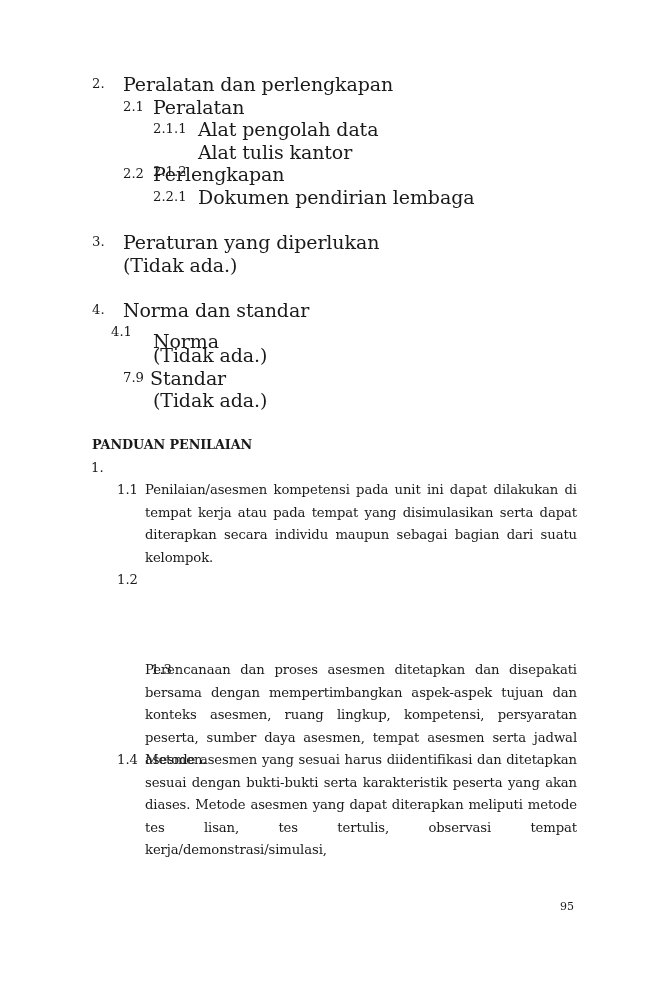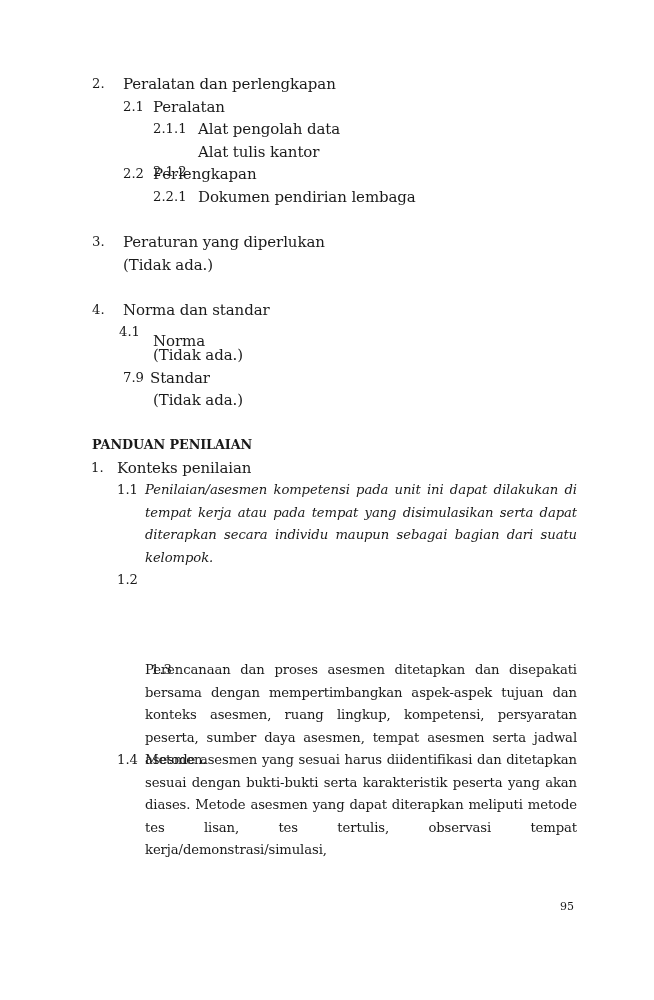--- a/index.html
+++ b/index.html
@@ -1,19 +1,19 @@
 <!DOCTYPE html>
 <html><head>
 <meta charset="utf-8">
 <style>
   html, body { margin: 0; padding: 0; background: #ffffff; }
   body { width: 654px; height: 1000px; position: relative; overflow: hidden;
          font-family: "DejaVu Serif", "Liberation Serif", serif; color: #1a1a1a; }
   .page { position: absolute; left: 0; top: 0; width: 654px; height: 1000px; }
-  .line { position: absolute; font-size: 15px; line-height: 22.5px; white-space: nowrap; letter-spacing: -0.1px; }
+  .line { position: absolute; font-size: 19px; line-height: 22.5px; white-space: nowrap; letter-spacing: -0.1px; }
   .num { position: absolute; font-size: 13.2px; line-height: 22.5px; white-space: nowrap; }
   .heading { font-weight: bold; font-size: 12.8px; }
   .para { position: absolute; font-size: 13.2px; line-height: 22.5px; text-align: justify;
           text-align-last: left; letter-spacing: -0.1px; }
   .pagenum { position: absolute; left: 560px; top: 900px; font-size: 11px; }
 </style>
 </head>
 <body>
 
 <div class="page">
@@ -36,35 +36,34 @@
   <span class="num" style="left:153px; top:186px;">2.2.1</span>
   <span class="line" style="left:198px; top:186px;">Dokumen pendirian lembaga</span>
 
   <span class="num" style="left:92px; top:231px;">3.</span>
   <span class="line" style="left:123px; top:231px;">Peraturan yang diperlukan</span>
   <span class="line" style="left:123px; top:254px;">(Tidak ada.)</span>
 
   <span class="num" style="left:92px; top:299px;">4.</span>
   <span class="line" style="left:123px; top:299px;">Norma dan standar</span>
 
-  <span class="num" style="left:119px; top:321px;text-align:center;">4.1</span>
+  <span class="num" style="left:111px; top:321px;text-align:center;">4.1</span>
   <span class="line" style="left:153px; top:330px;">Norma</span>
   <span class="line" style="left:153px; top:344px;">(Tidak ada.)</span>
 
   <span class="num" style="left:123px; top:367px;">7.9</span>
   <span class="line" style="left:150px; top:367px;">Standar</span>
   <span class="line" style="left:153px; top:389px;">(Tidak ada.)</span>
 
   <span class="line heading" style="left:92px; top:434px;">PANDUAN PENILAIAN</span>
 
   <span class="num" style="left:91px; top:457px;">1.</span>
-  <span class="line" style="left:117px; top:457px;">Konteks penilaian</span>
 
   <span class="num" style="left:117px; top:479px;">1.1</span>
-  <div class="para" style="left:145px; top:479px; width:432px;font-style:italic;">Penilaian/asesmen kompetensi pada unit ini dapat dilakukan di tempat kerja atau pada tempat yang disimulasikan serta dapat diterapkan secara individu maupun sebagai bagian dari suatu kelompok.</div>
+  <div class="para" style="left:145px; top:479px; width:432px;">Penilaian/asesmen kompetensi pada unit ini dapat dilakukan di tempat kerja atau pada tempat yang disimulasikan serta dapat diterapkan secara individu maupun sebagai bagian dari suatu kelompok.</div>
 
   <span class="num" style="left:117px; top:569px;">1.2</span>
 
   <span class="num" style="left:117px; top:659px;margin-left:34px;">1.3</span>
   <div class="para" style="left:145px; top:659px; width:432px;">Perencanaan dan proses asesmen ditetapkan dan disepakati bersama dengan mempertimbangkan aspek-aspek tujuan dan konteks asesmen, ruang lingkup, kompetensi, persyaratan peserta, sumber daya asesmen, tempat asesmen serta jadwal asesmen.</div>
 
   <span class="num" style="left:117px; top:749px;">1.4</span>
   <div class="para" style="left:145px; top:749px; width:432px; text-align-last: justify;">Metode asesmen yang sesuai harus diidentifikasi dan ditetapkan sesuai dengan bukti-bukti serta karakteristik peserta yang akan diases. Metode asesmen yang dapat diterapkan meliputi metode tes lisan, tes tertulis, observasi tempat kerja/demonstrasi/simulasi,</div>
 
   <span class="pagenum">95</span>

